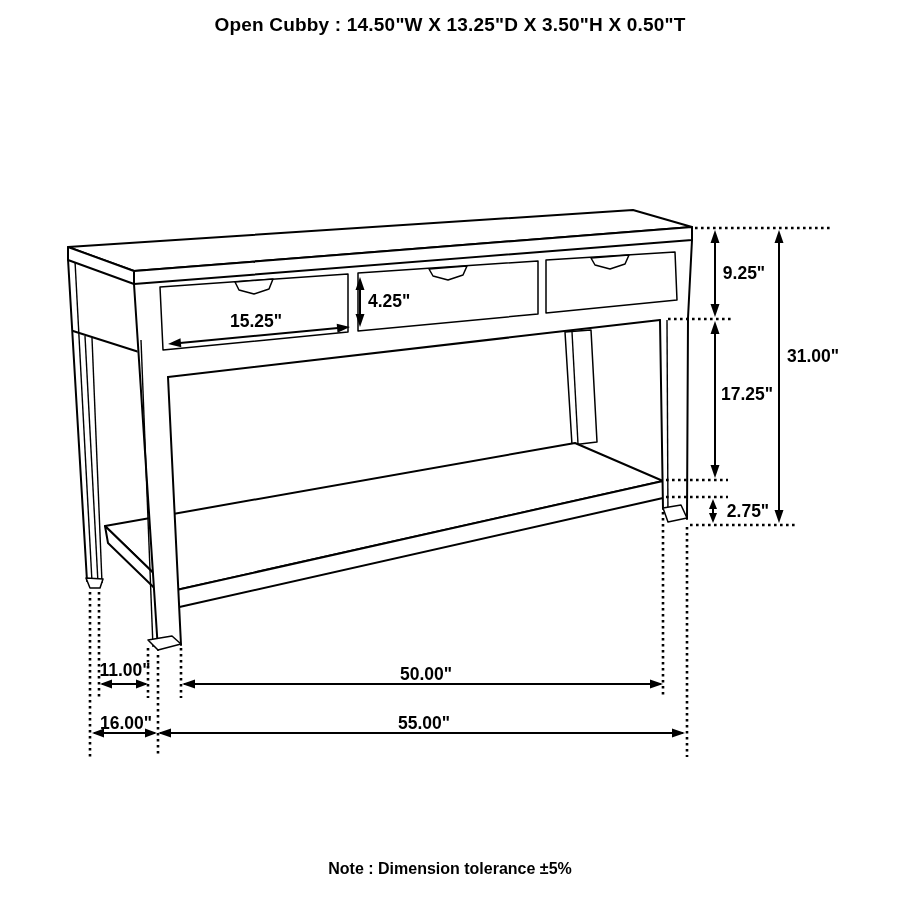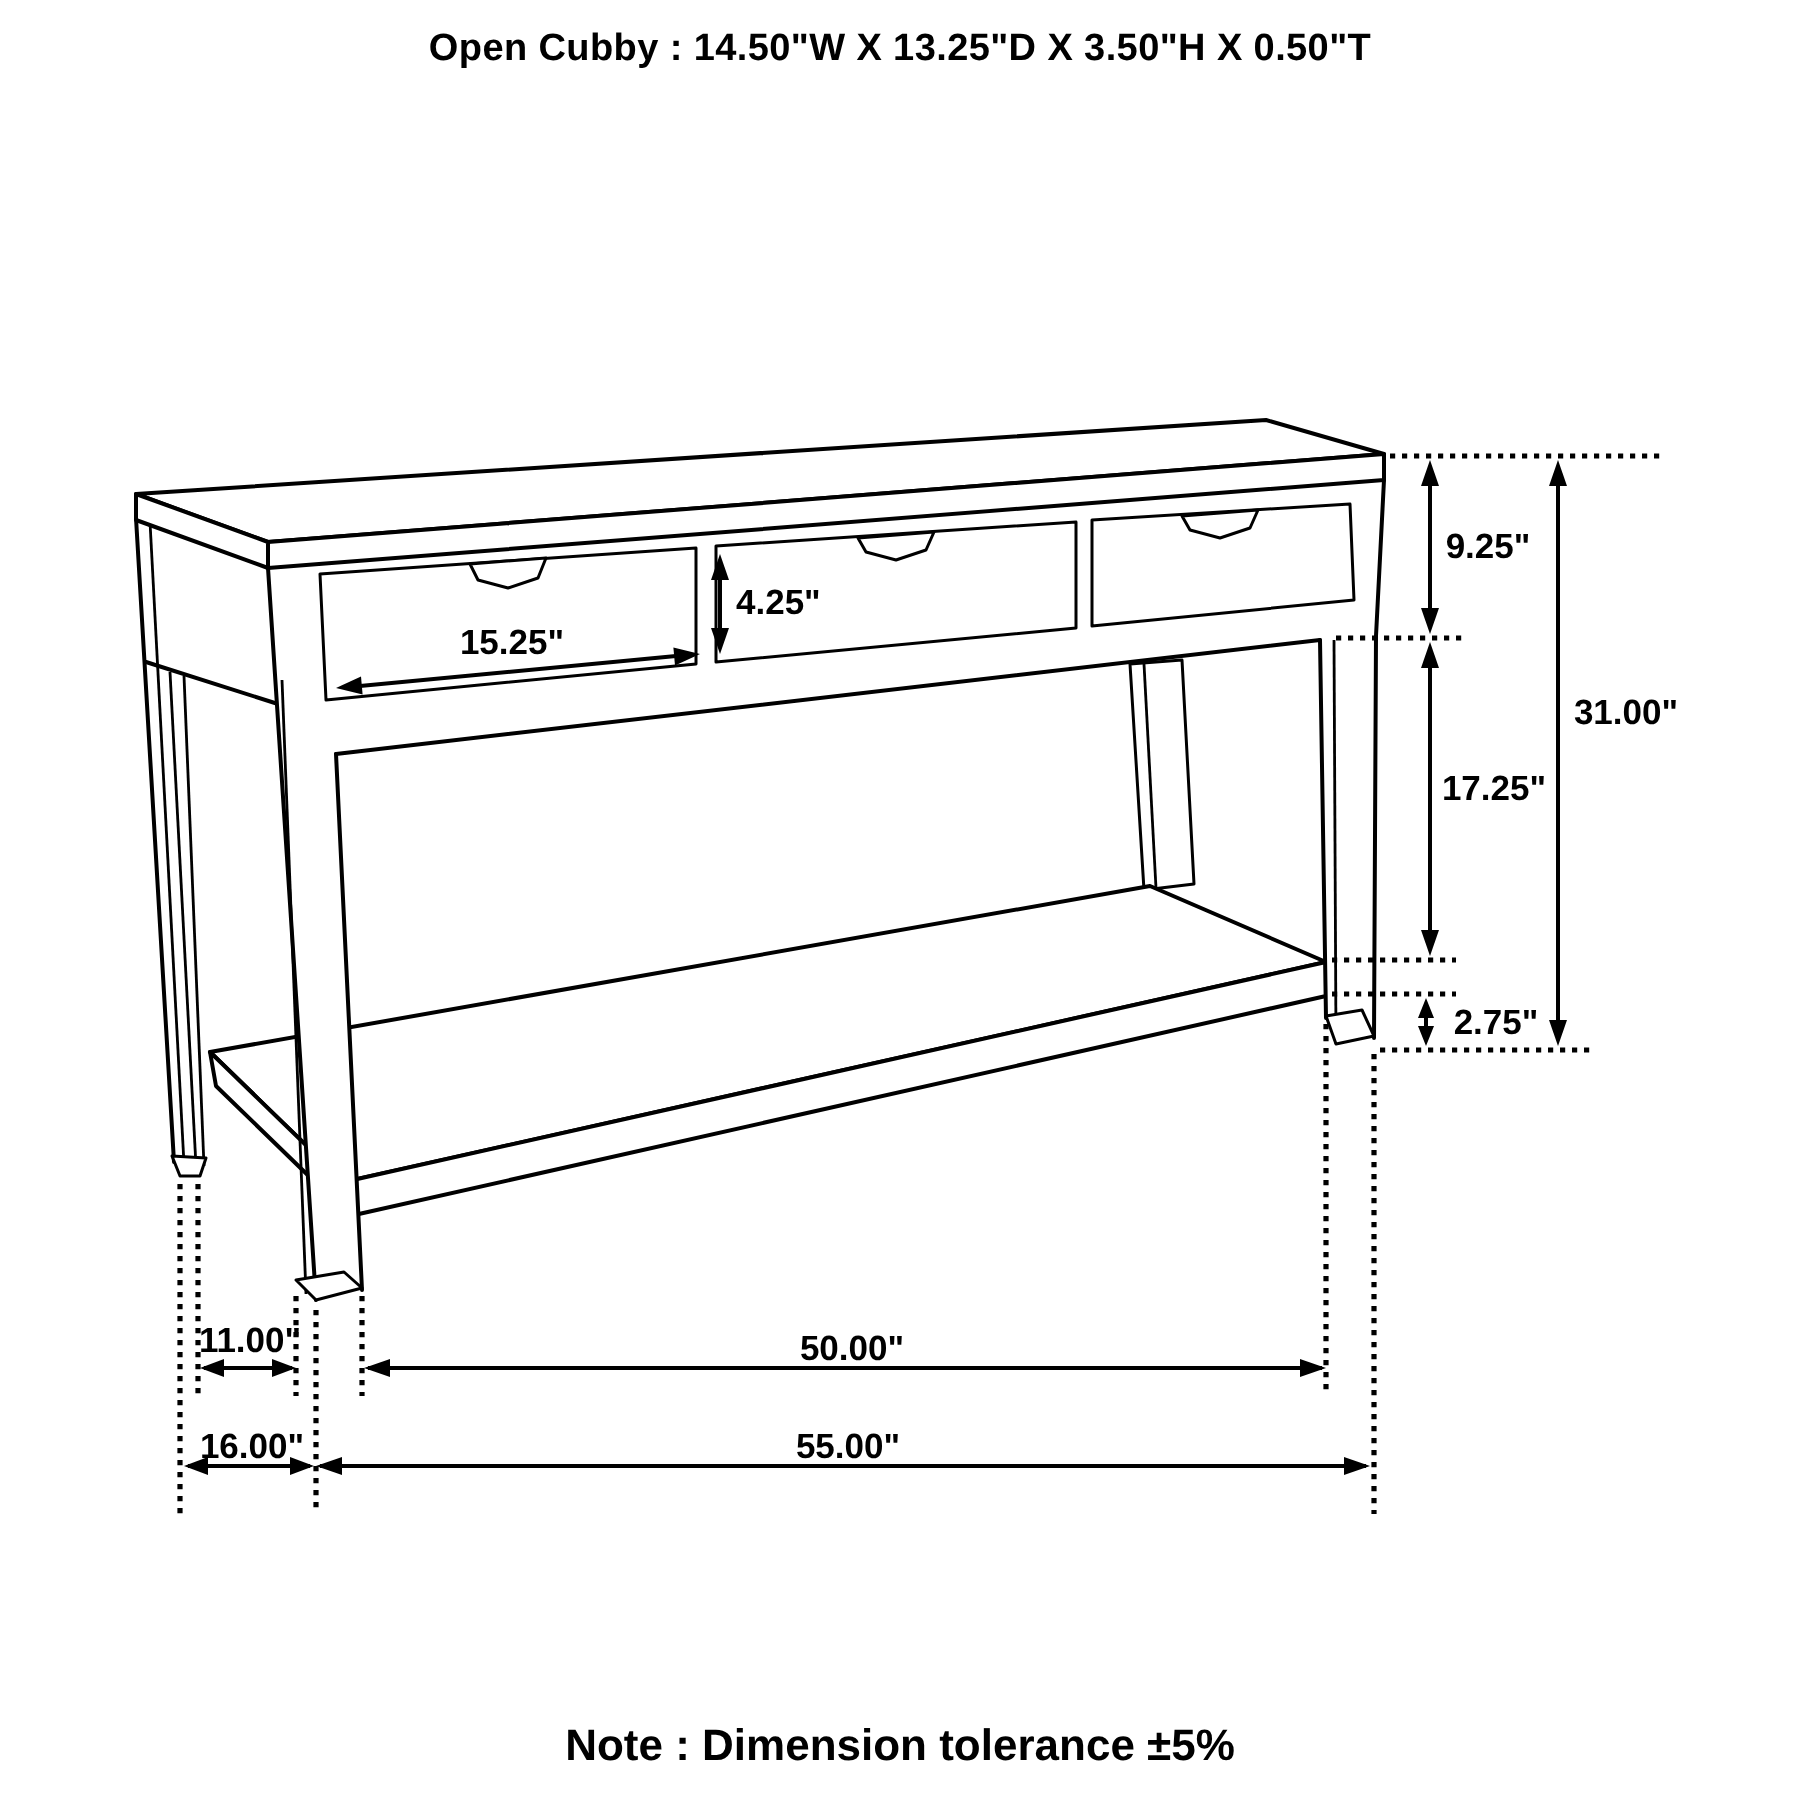--- a/index.html
+++ b/index.html
@@ -1,21 +1,21 @@
 <!DOCTYPE html>
 <html><head>
 <meta charset="utf-8">
 <style>
   html,body{margin:0;padding:0;background:#ffffff;}
   #stage{position:relative;width:900px;height:900px;background:#ffffff;overflow:hidden;
          font-family:"Liberation Sans",sans-serif;}
   #title{position:absolute;top:14px;left:0;width:900px;text-align:center;
          font-size:19px;font-weight:bold;color:#000;letter-spacing:.2px;}
   #note{position:absolute;top:860px;left:0;width:900px;text-align:center;
-        font-size:22px;font-weight:bold;color:#000;}
+        font-size:16px;font-weight:bold;color:#000;}
   svg{position:absolute;top:0;left:0;}
   .ln{stroke:#000;stroke-width:2;fill:none;stroke-linejoin:round;stroke-linecap:round;}
   .thin{stroke:#000;stroke-width:1.4;fill:none;stroke-linejoin:round;}
   .face{fill:#ffffff;stroke:#000;stroke-width:2;stroke-linejoin:round;}
   .facethin{fill:#ffffff;stroke:#000;stroke-width:1.5;stroke-linejoin:round;}
   .fillonly{fill:#ffffff;stroke:none;}
   .dot{stroke:#000;stroke-width:2.6;fill:none;stroke-dasharray:2.6 3.4;stroke-linecap:butt;}
   .dim{stroke:#000;stroke-width:2;fill:none;}
   .head{fill:#000;stroke:none;}
   .lbl{font-family:"Liberation Sans",sans-serif;font-size:17.5px;font-weight:bold;fill:#000;}

